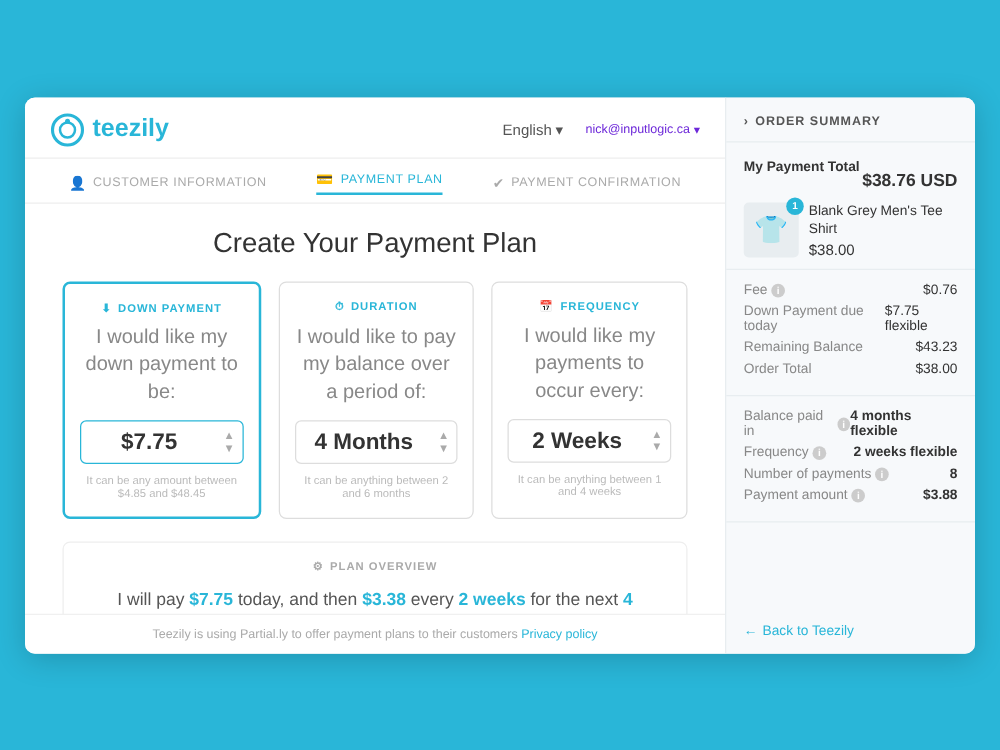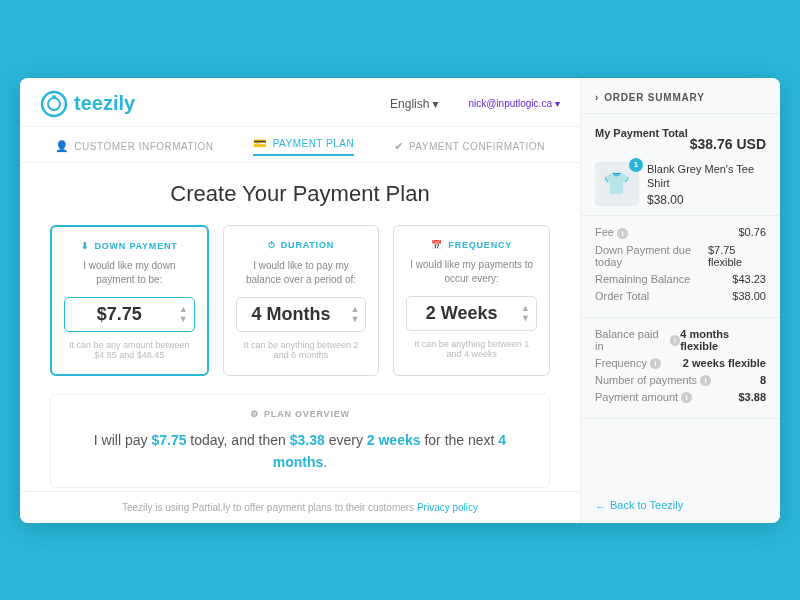--- a/index.html
+++ b/index.html
@@ -46,21 +46,21 @@
       font-size: 20px;
       font-weight: 700;
     }
     .logo-icon {
       width: 28px;
       height: 28px;
     }
     .header-right {
       display: flex;
       align-items: center;
-      gap: 30px;
+      gap: 18px;
     }
     .lang-select {
       font-size: 12px;
       color: #555;
       display: flex;
       align-items: center;
       gap: 3px;
       cursor: pointer;
     }
     .user-info {
@@ -131,21 +131,21 @@
       justify-content: center;
       gap: 5px;
       font-size: 9px;
       font-weight: 700;
       color: #29b6d8;
       text-transform: uppercase;
       letter-spacing: 0.8px;
       margin-bottom: 8px;
     }
     .card-desc {
-      font-size: 10px;
+      font-size: 16px;
       color: #888;
       margin-bottom: 10px;
       line-height: 1.4;
     }
     .card-input-wrapper {
       position: relative;
       display: inline-flex;
       align-items: center;
       border: 1.5px solid #29b6d8;
       border-radius: 5px;

